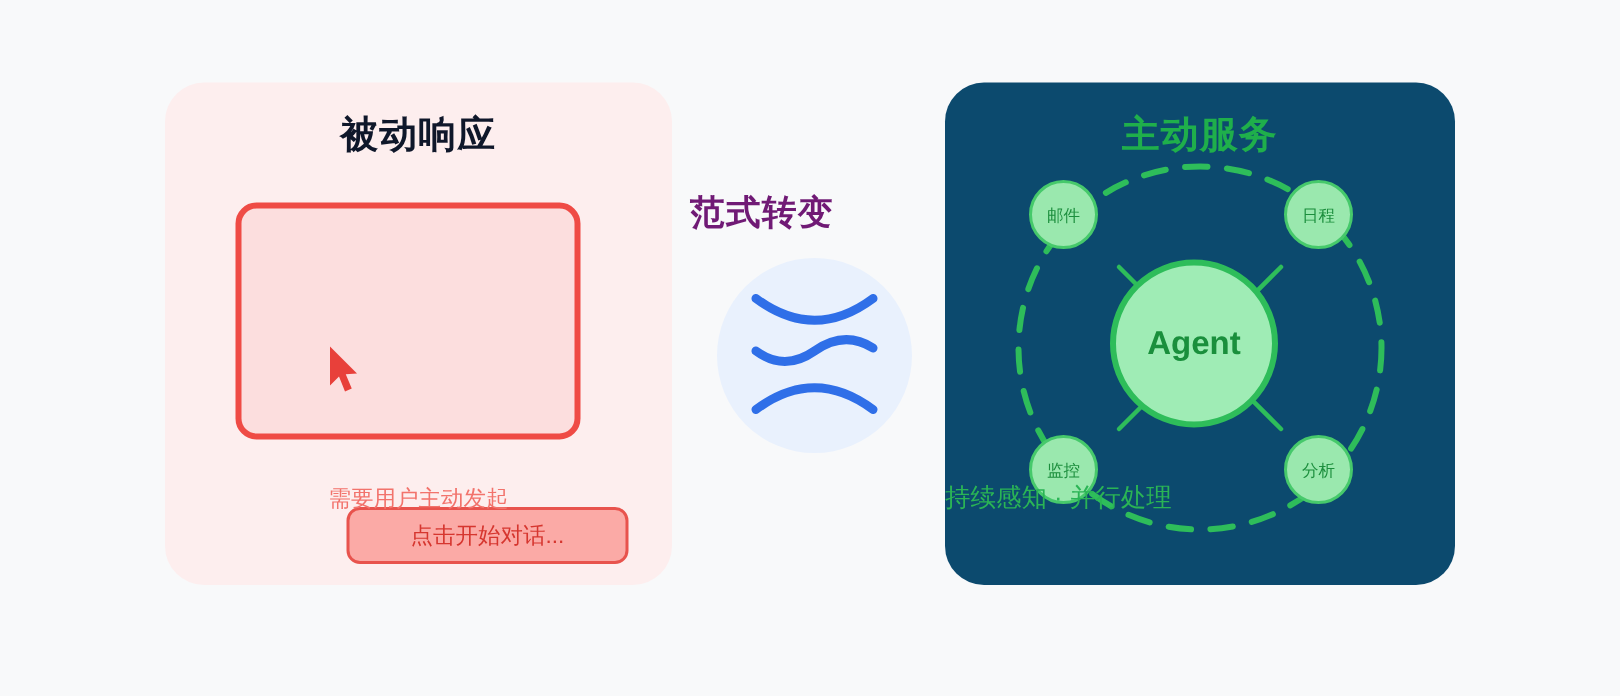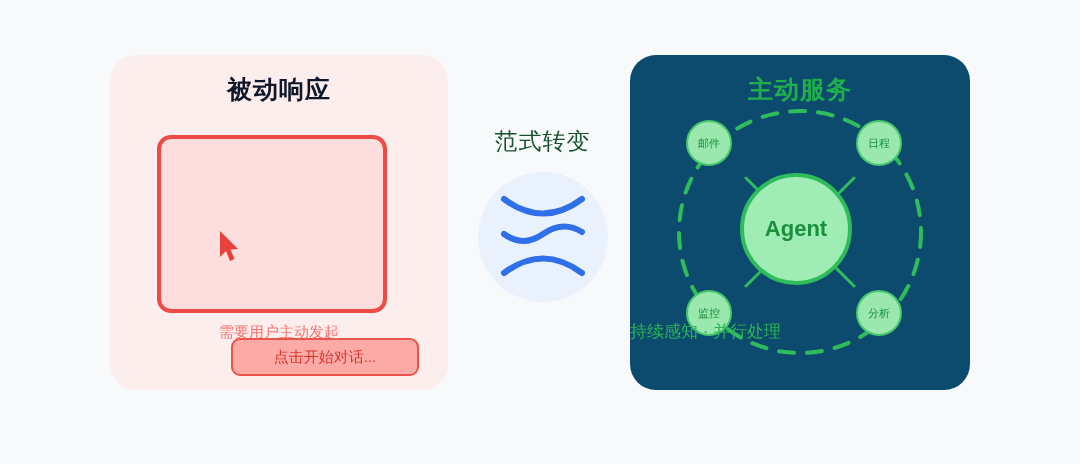--- a/index.html
+++ b/index.html
@@ -26,21 +26,21 @@
     position: absolute; left: 0; width: 100%;
     text-align: center; font-size: 25px; font-weight: bold;
     letter-spacing: 1px;
   }
   #passive-title  { top: 18px; color: #0f172a; }
   #proactive-title{ top: 18px; color: #1faf4b; }
 
   
   #chat-window {
     position: absolute; left: 47px; top: 80px;
-    width: 230px; height: 178px;
+    width: 230px; height: 158px;
     border: 4px solid #ef4b45;
     border-radius: 14px;
     background: #fcdede;
   }
   #cursor-arrow {
     position: absolute; left: 57px; top: 91px;
     width: 22px; height: 34px;
   }
   #chat-button {
     position: absolute; left: 70px; top: 199px;
@@ -52,22 +52,22 @@
     font-size: 15px; color: #d6362f; font-weight: 500;
   }
   #passive-caption {
     position: absolute; left: 0; top: 268px; width: 100%;
     text-align: center; font-size: 15px; color: #f2736c;
   }
 
   
   #shift-title {
     position: absolute; left: 460px; top: 126px; width: 165px;
-    text-align: center; font-size: 23px; font-weight: normal;
-    color: #14532d; letter-spacing: 1px;
+    text-align: left; font-size: 23px; font-weight: bold;
+    color: #701a75; letter-spacing: 1px;
   }
   #shift-icon {
     position: absolute; left: 478px; top: 172px;
     width: 130px; height: 130px;
     border-radius: 50%;
     background: #e9f1fd;
   }
 
   
   #orbit-svg {

